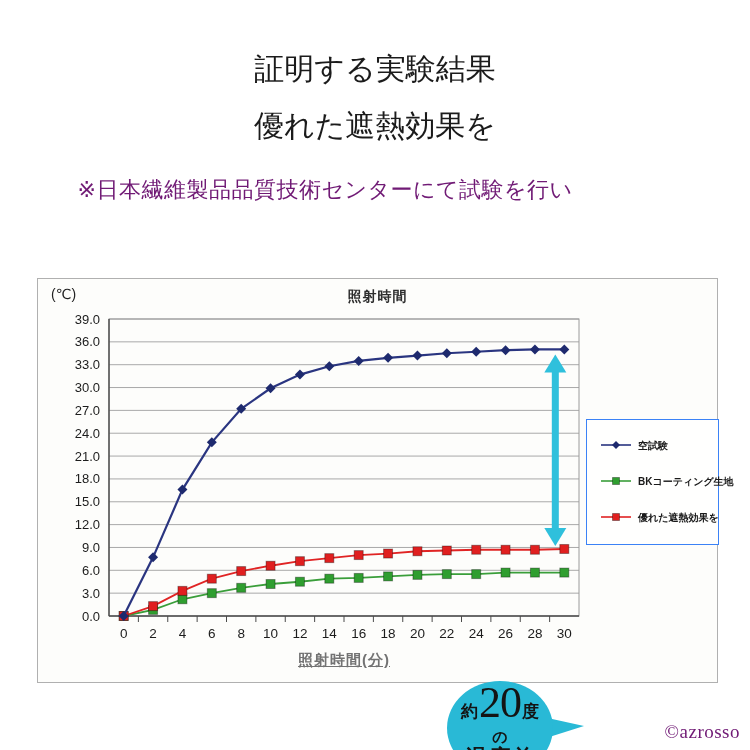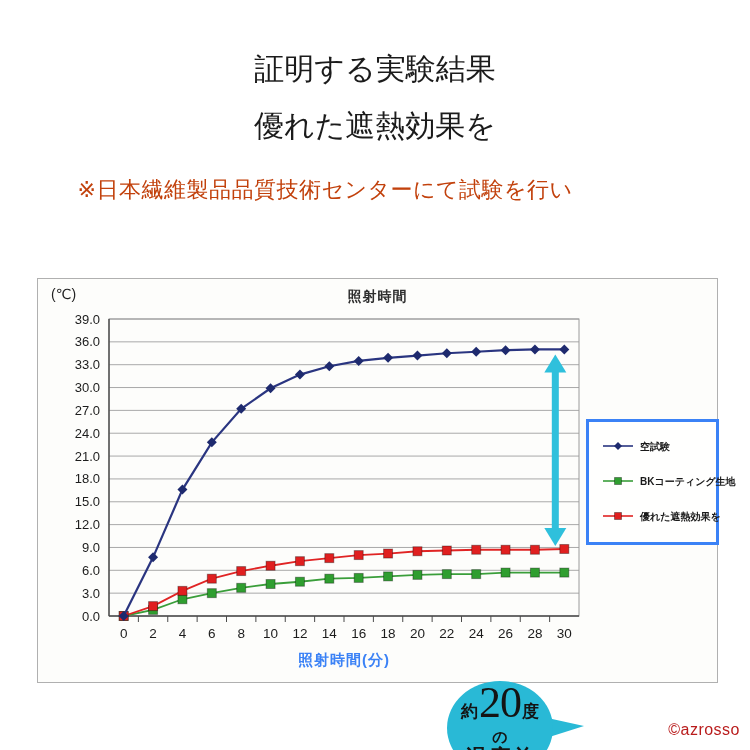--- a/index.html
+++ b/index.html
@@ -6,36 +6,36 @@
   html,body { width:750px; height:750px; background:#ffffff; overflow:hidden;
               font-family:"Liberation Sans","DejaVu Sans",sans-serif; }
   #stage { position:relative; width:750px; height:750px; background:#ffffff; }
 
   
   .headline { position:absolute; top:40px; left:0; width:750px; text-align:center;
               font-family:"Liberation Serif","DejaVu Serif",serif;
               color:#1b1b1b; font-size:30px; line-height:57px; font-weight:400; }
   
   .note { position:absolute; top:175px; left:0; width:650px; text-align:center;
-          color:#c2410c; font-size:22px; line-height:30px; letter-spacing:0.5px; }
+          color:#701a75; font-size:22px; line-height:30px; letter-spacing:0.5px; }
 
   
   .figure { position:absolute; left:37px; top:278px; width:681px; height:405px;
             background:#fdfdfb; border:1px solid #b0b0b0; }
   .chart-title { position:absolute; top:9px; left:0; width:100%; text-align:center;
                  font-size:14px; font-weight:600; color:#2e2e2e; letter-spacing:1px; }
   .y-unit { position:absolute; left:13px; top:7px; font-size:14px; color:#222; }
   .x-axis-title { position:absolute; left:71px; top:372px; width:470px; text-align:center;
-                  font-size:15px; font-weight:600; color:#3b82f6; letter-spacing:1px; }
+                  font-size:15px; font-weight:600; color:#737373; letter-spacing:1px;text-decoration:underline; }
   svg.plot { position:absolute; left:0; top:0; width:681px; height:405px;
              font-family:"Liberation Sans","DejaVu Sans",sans-serif; }
 
   
   .legend { position:absolute; left:548px; top:140px; width:133px; height:126px;
-            background:#fffffe; border:3px solid #3b82f6;
+            background:#fffffe; border:1px solid #3b82f6;
             display:flex; flex-direction:column; justify-content:space-around;
             padding:8px 4px 8px 14px; }
   .legend-row { display:flex; align-items:center; gap:7px; }
   .legend-label { font-size:10px; font-weight:bold; color:#1a1a1a; white-space:nowrap; }
 
   
   .bubble { position:absolute; left:409px; top:402px; width:106px; height:94px;
             border-radius:50%; display:flex; flex-direction:column; align-items:center;
             justify-content:center; z-index:4; }
   .bubble-tail { position:absolute; left:505px; top:438px; width:0; height:0;
@@ -44,22 +44,22 @@
   .bubble-line1 { display:flex; align-items:baseline; line-height:32px; color:#141414; }
   .bubble-small { font-size:17px; font-weight:bold; }
   .bubble-num { font-size:44px; font-family:"Liberation Serif","DejaVu Serif",serif;
                 line-height:34px; letter-spacing:-1px; padding:0 1px; }
   .bubble-line2 { font-size:15px; line-height:17px; color:#141414; font-weight:bold; }
   .bubble-line3 { font-size:22px; line-height:25px; color:#141414; font-weight:bold;
                   letter-spacing:1px; }
 
   
   .credit { position:absolute; right:10px; top:721px;
-            font-family:Liberation Sans, sans-serif;
-            font-size:16px; color:#b91c1c; letter-spacing:0.5px; }
+            font-family:Liberation Serif, serif;
+            font-size:19px; color:#701a75; letter-spacing:0.5px; }
 </style>
 </head>
 <body>
 
 <div id="stage">
 
   <div class="headline">
     <div>証明する実験結果</div>
     <div>優れた遮熱効果を</div>
   </div>

